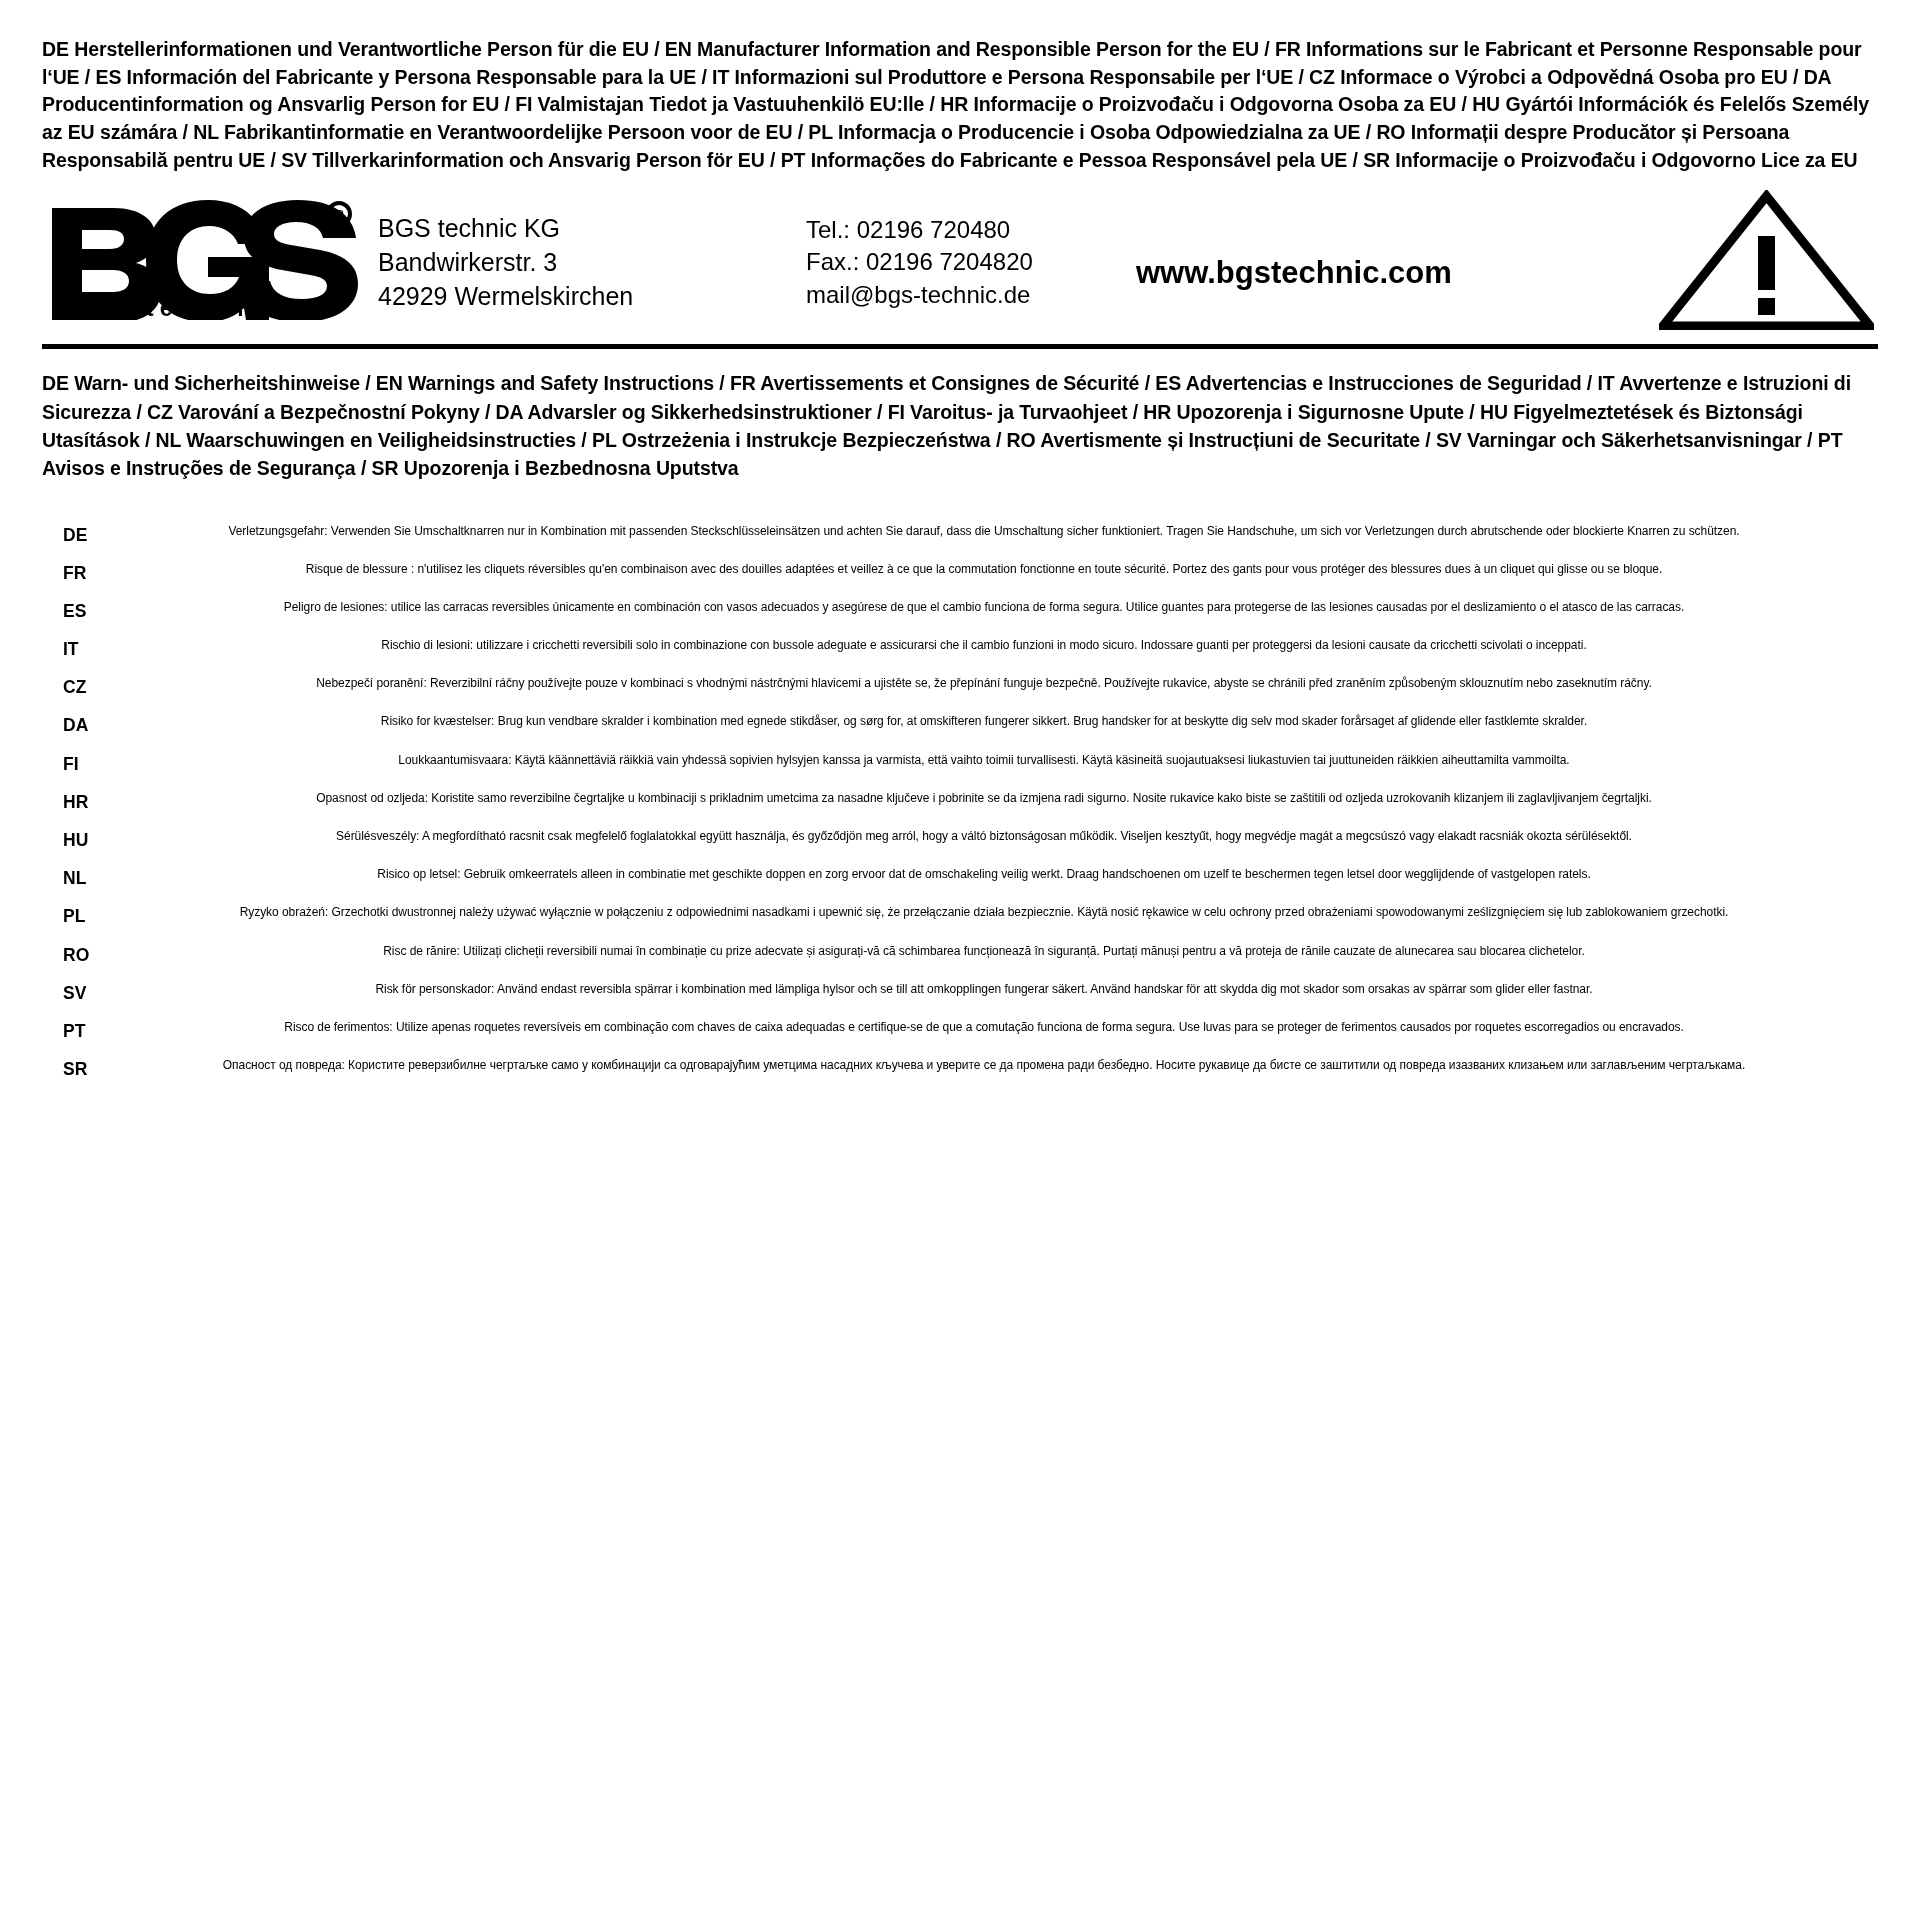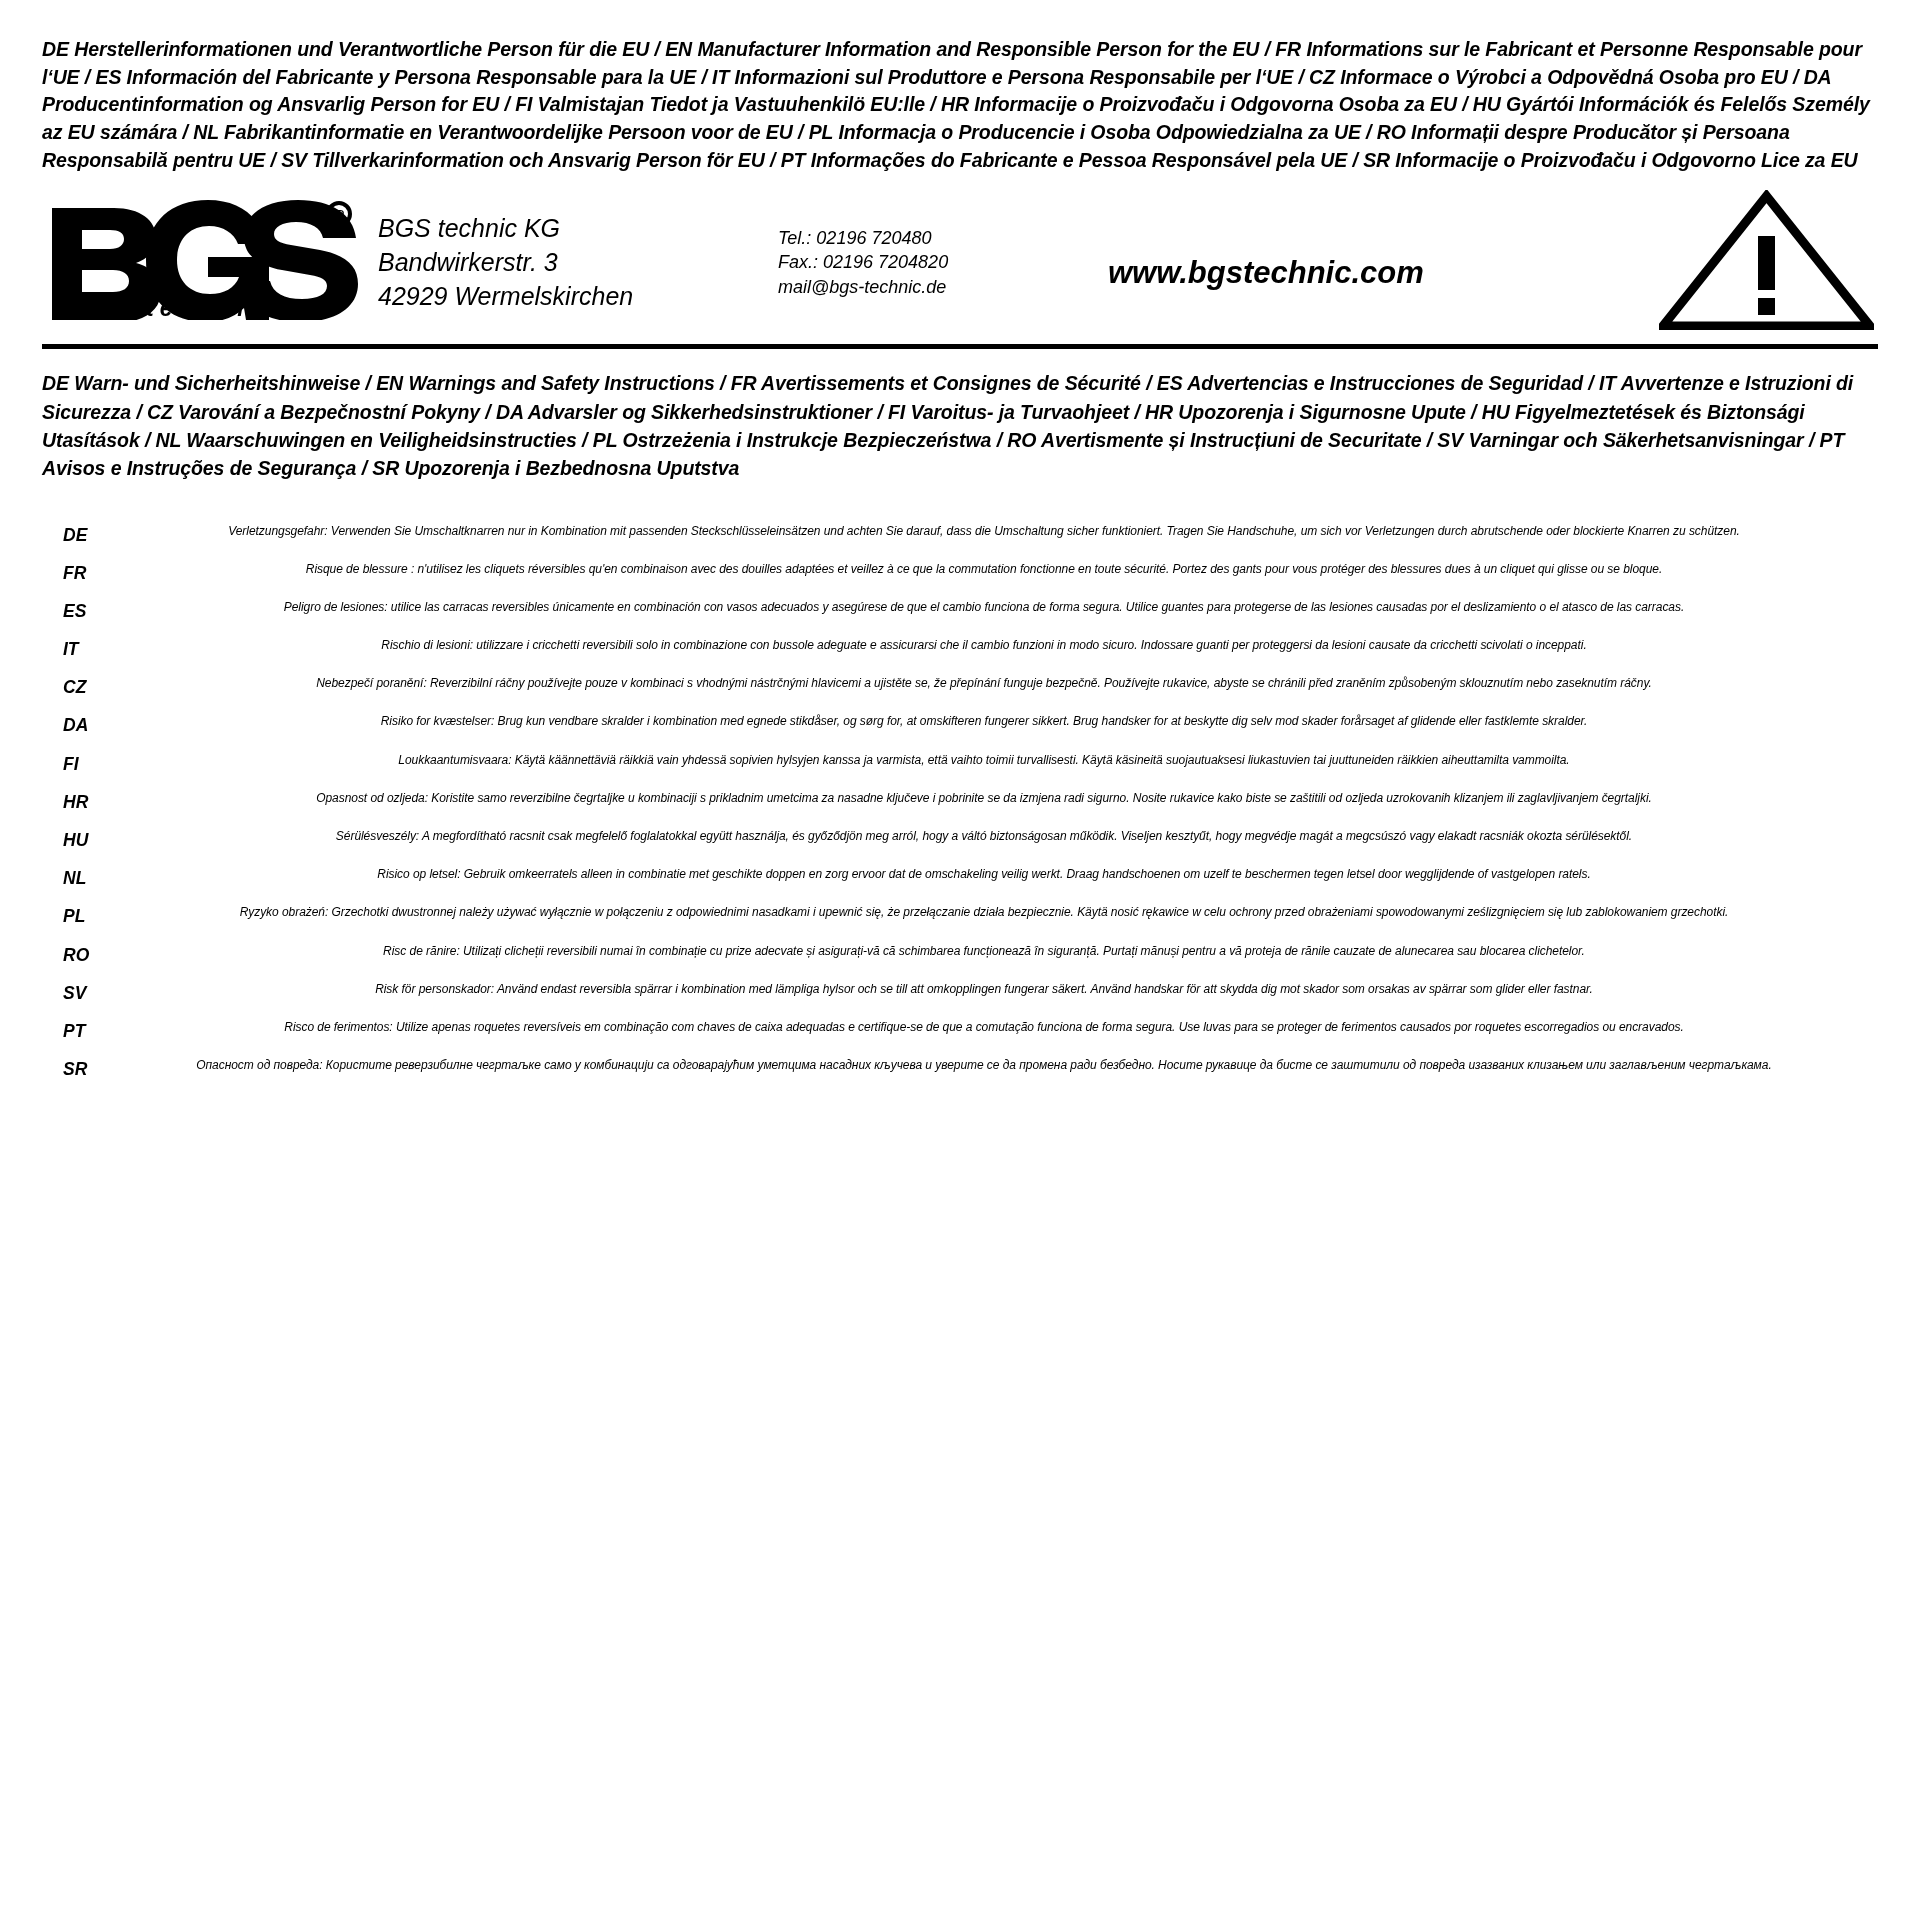--- a/index.html
+++ b/index.html
@@ -11,21 +11,20 @@
     width: 1920px;
     min-height: 1920px;
     font-family: "Liberation Sans", sans-serif;
     color: #000000;
     -webkit-font-smoothing: antialiased;
   }
   .page {
     width: 1920px;
     box-sizing: border-box;
     padding: 36px 42px 40px 42px;
-    font-style: italic;
   }
 
   
   .header-langs {
     font-size: 19.5px;
     font-weight: bold;
     line-height: 1.42;
     letter-spacing: -0.1px;
     text-align: left;
     margin: 0 0 12px 0;
@@ -47,23 +46,24 @@
   .logo-svg { display: block; }
 
   .addr-block {
     flex: 0 0 400px;
     font-size: 25px;
     line-height: 1.36;
     padding-top: 4px;
   }
   .tel-block {
     flex: 0 0 330px;
-    font-size: 18px;
+    font-size: 24px;
     line-height: 1.36;
     padding-top: 4px;
+    margin-left: 28px;
   }
   .web-block {
     flex: 1 1 auto;
     text-align: left;
     font-size: 31px;
     font-weight: bold;
     padding-top: 26px;
   }
   .warn-tri {
     flex: 0 0 230px;

